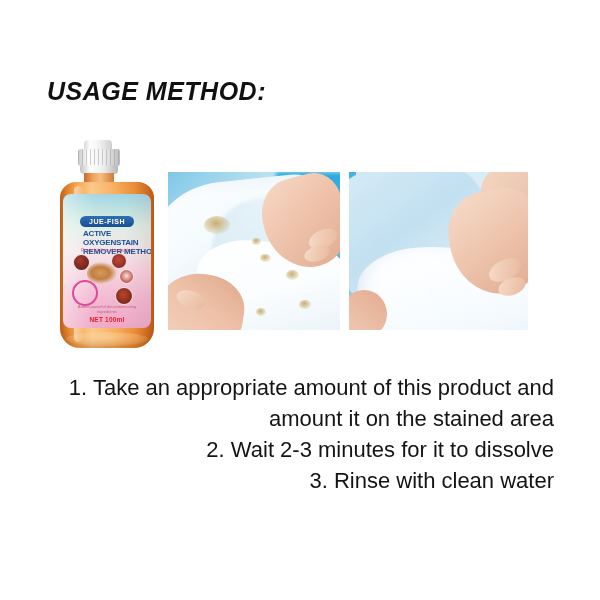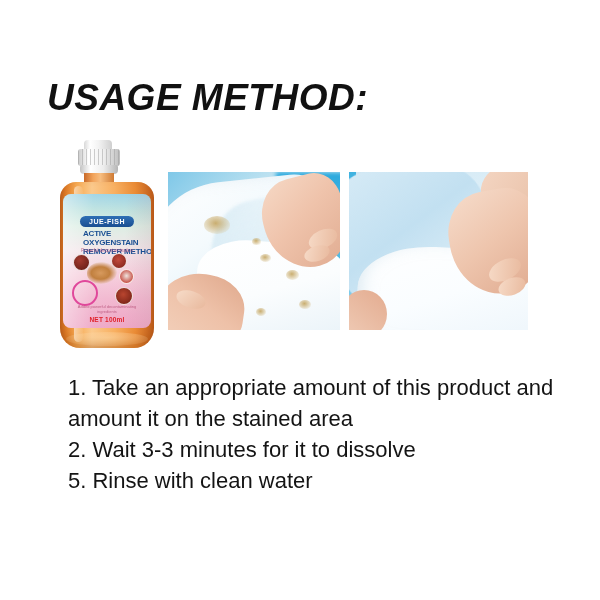--- a/index.html
+++ b/index.html
@@ -14,21 +14,21 @@
     overflow: hidden;
     font-family: "Liberation Sans", sans-serif;
     color: #111111;
   }
 
   
   .page-title {
     position: absolute;
     left: 47px;
     top: 77px;
-    font-size: 37px;
+    font-size: 25px;
     font-weight: bold;
     font-style: italic;
     letter-spacing: 0.5px;
     color: #111111;
     white-space: nowrap;
   }
 
   
   .bottle-wrap {
     position: absolute;
@@ -324,23 +324,24 @@
     border-radius: 50%;
   }
   .p2-blue-strip {
     position: absolute; left: 0; top: 0; width: 7px; height: 158px;
     background: linear-gradient(to bottom,#3fb2e0,#8fd2ec);
   }
 
   
   .steps {
     position: absolute;
-    left: 68px;
+    left: 54px;
     top: 372px;
     width: 500px;
+    text-align: right;
   }
   .step-line {
     font-size: 22px;
     line-height: 31px;
     color: #141414;
     white-space: nowrap;
   }
 </style>
 </head>
 <body>
@@ -414,15 +415,15 @@
   <div class="p2-arm"></div>
   <div class="p2-hand"></div>
   <div class="p1-finger" style="right:6px;top:88px;width:34px;height:20px;transform:rotate(-26deg);"></div>
   <div class="p1-finger" style="right:2px;top:106px;width:28px;height:17px;transform:rotate(-20deg);"></div>
   <div class="p2-left-bit"></div>
 </div>
 
 <div class="steps">
   <div class="step-line">1. Take an appropriate amount of this product and</div>
   <div class="step-line">amount it on the stained area</div>
-  <div class="step-line">2. Wait 3-3 minutes for it to dissolve</div>
-  <div class="step-line">5. Rinse with clean water</div>
+  <div class="step-line">2. Wait 2-3 minutes for it to dissolve</div>
+  <div class="step-line">3. Rinse with clean water</div>
 </div>
 
 </body></html>

